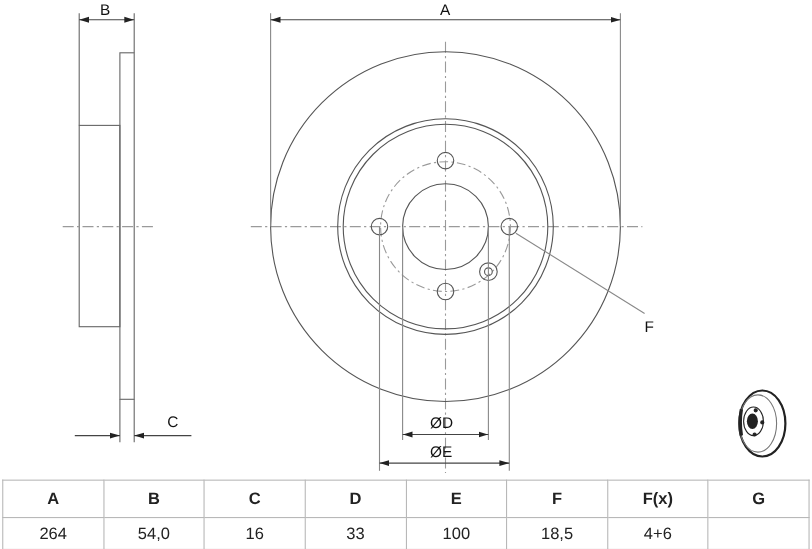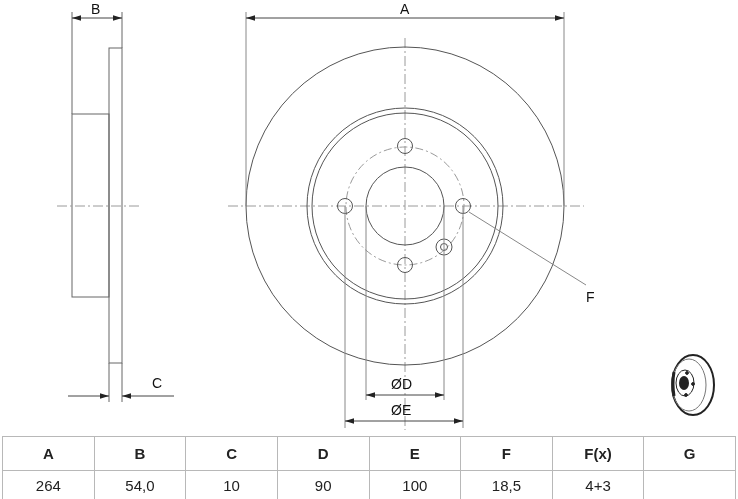--- a/index.html
+++ b/index.html
@@ -104,21 +104,21 @@
     <td>C</td>
     <td>D</td>
     <td>E</td>
     <td>F</td>
     <td>F(x)</td>
     <td>G</td>
   </tr>
   <tr class="val">
     <td>264</td>
     <td>54,0</td>
-    <td>10</td>
-    <td>90</td>
+    <td>16</td>
+    <td>33</td>
     <td>100</td>
     <td>18,5</td>
-    <td>4+3</td>
+    <td>4+6</td>
     <td></td>
   </tr>
 </tbody>
   </table>
 
 </body></html>

